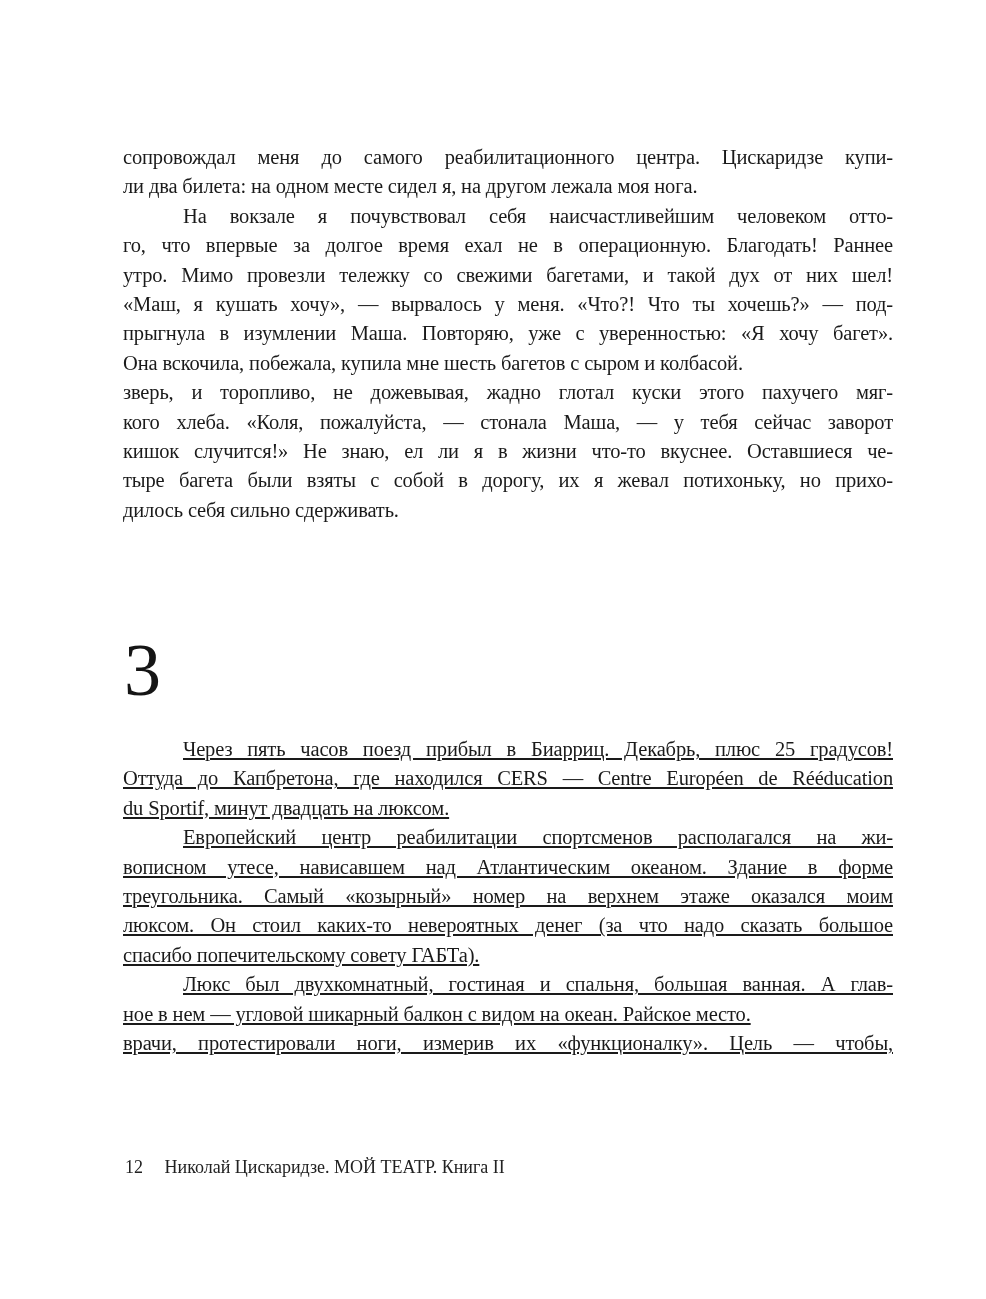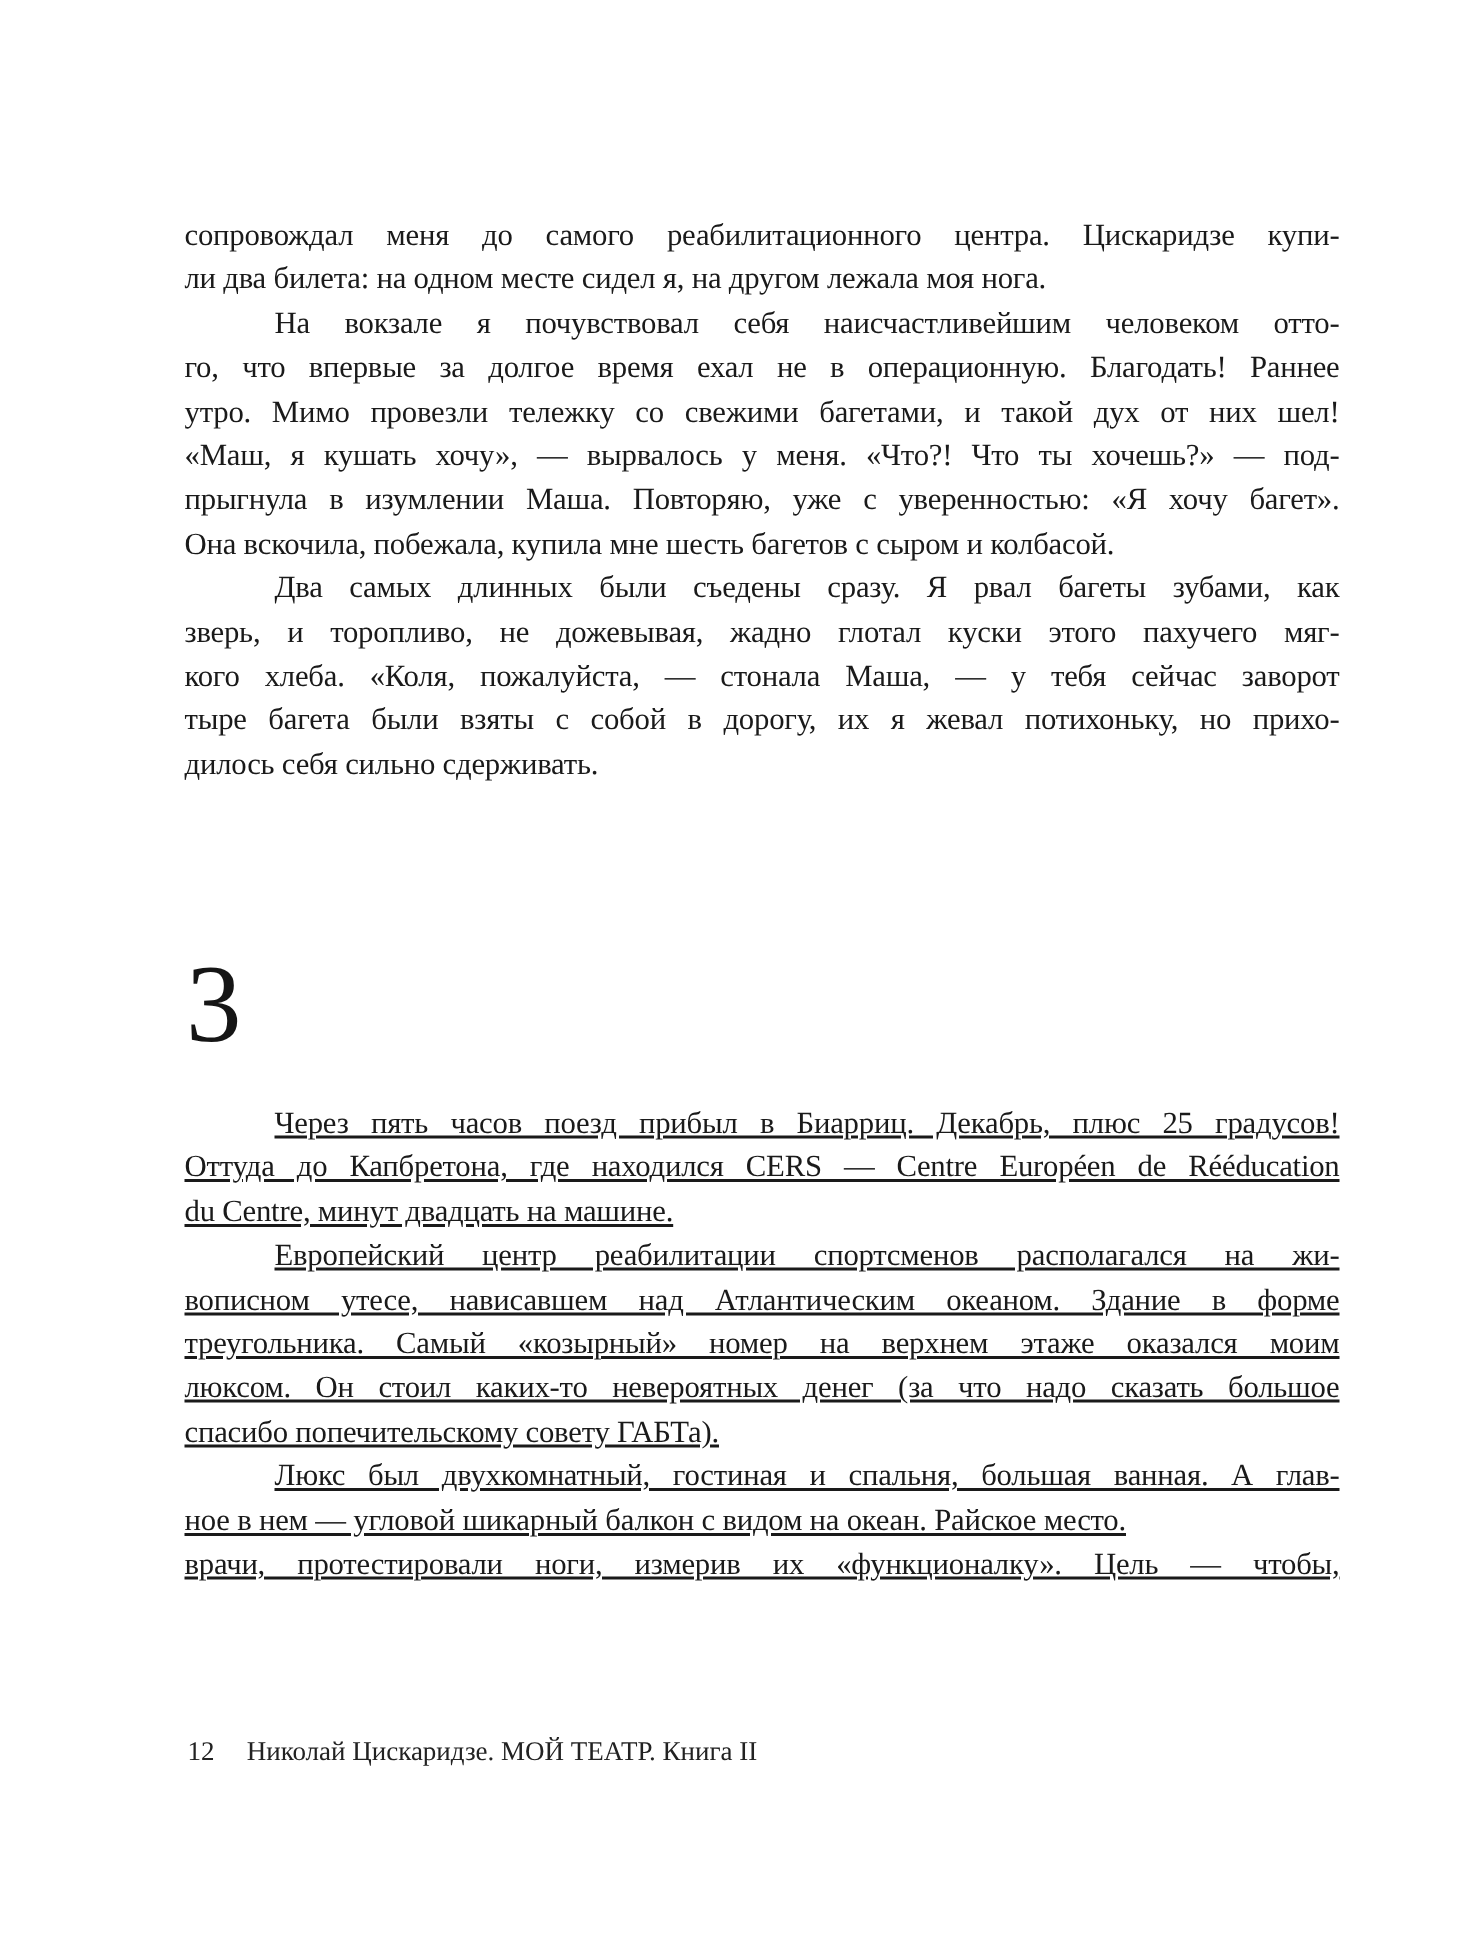--- a/index.html
+++ b/index.html
@@ -75,33 +75,33 @@
 
   <div class="text-block" id="block-top">
     <span class="line">сопровождал меня до самого реабилитационного центра. Цискаридзе купи-</span>
     <span class="line last">ли два билета: на одном месте сидел я, на другом лежала моя нога.</span>
     <span class="line indent">На вокзале я почувствовал себя наисчастливейшим человеком отто-</span>
     <span class="line">го, что впервые за долгое время ехал не в операционную. Благодать! Раннее</span>
     <span class="line">утро. Мимо провезли тележку со свежими багетами, и такой дух от них шел!</span>
     <span class="line">«Маш, я кушать хочу», — вырвалось у меня. «Что?! Что ты хочешь?» — под-</span>
     <span class="line">прыгнула в изумлении Маша. Повторяю, уже с уверенностью: «Я хочу багет».</span>
     <span class="line last">Она вскочила, побежала, купила мне шесть багетов с сыром и колбасой.</span>
-    <span class="line indent">Два самых длинных были съедены сразу. Я рвал багеты зубами, как</span>
     <span class="line">зверь, и торопливо, не дожевывая, жадно глотал куски этого пахучего мяг-</span>
     <span class="line">кого хлеба. «Коля, пожалуйста, — стонала Маша, — у тебя сейчас заворот</span>
+    <span class="line">кишок случится!» Не знаю, ел ли я в жизни что-то вкуснее. Оставшиеся че-</span>
     <span class="line">тыре багета были взяты с собой в дорогу, их я жевал потихоньку, но прихо-</span>
     <span class="line last">дилось себя сильно сдерживать.</span>
   </div>
 
   <div class="chapter-number">3</div>
 
   <div class="text-block" id="block-bottom">
     <span class="line indent">Через пять часов поезд прибыл в Биарриц. Декабрь, плюс 25 градусов!</span>
     <span class="line">Оттуда до Капбретона, где находился CERS — Centre Européen de Rééducation</span>
-    <span class="line last">du Centre, минут двадцать на машине.</span>
+    <span class="line last">du Sportif, минут двадцать на люксом.</span>
     <span class="line indent">Европейский центр реабилитации спортсменов располагался на жи-</span>
     <span class="line">вописном утесе, нависавшем над Атлантическим океаном. Здание в форме</span>
     <span class="line">треугольника. Самый «козырный» номер на верхнем этаже оказался моим</span>
     <span class="line">люксом. Он стоил каких-то невероятных денег (за что надо сказать большое</span>
     <span class="line last">спасибо попечительскому совету ГАБТа).</span>
     <span class="line indent">Люкс был двухкомнатный, гостиная и спальня, большая ванная. А глав-</span>
     <span class="line last">ное в нем — угловой шикарный балкон с видом на океан. Райское место.</span>
     <span class="line">врачи, протестировали ноги, измерив их «функционалку». Цель — чтобы,</span>
   </div>
 

